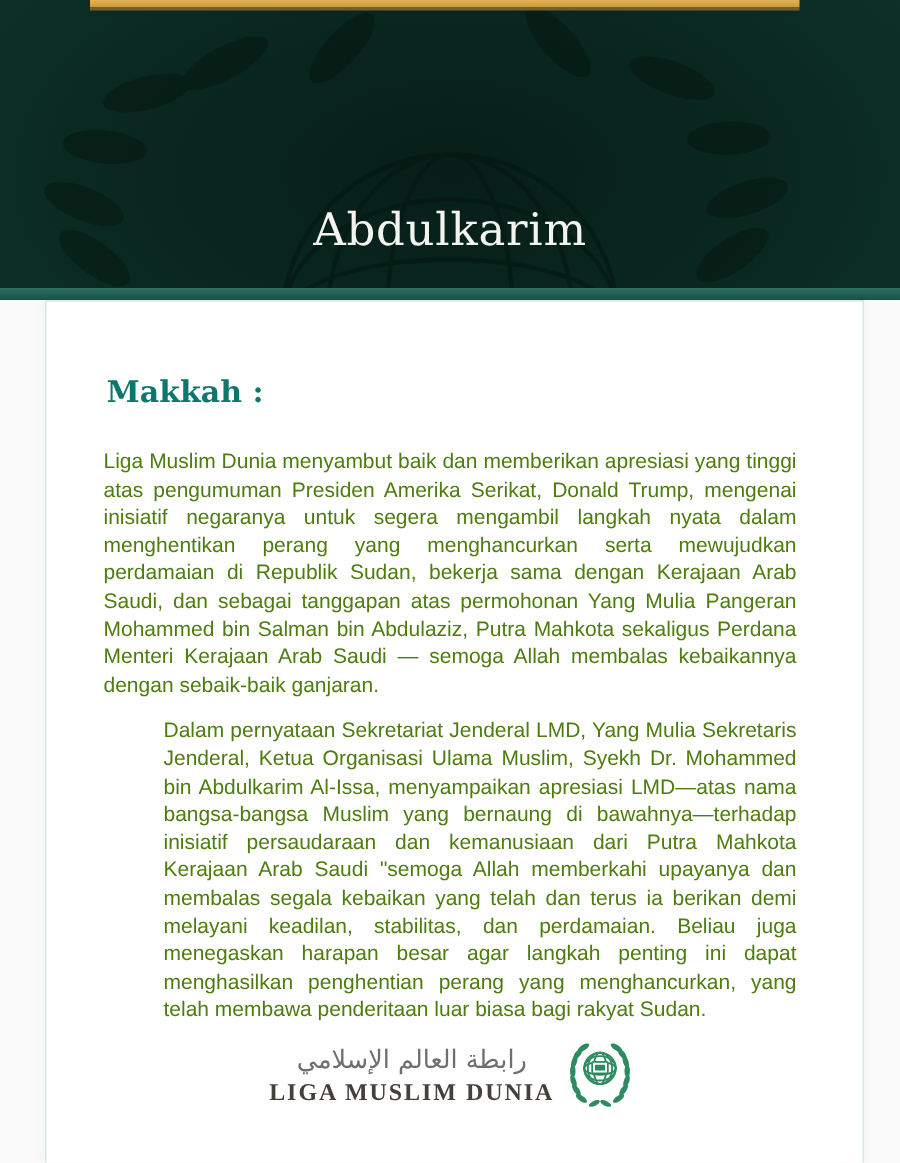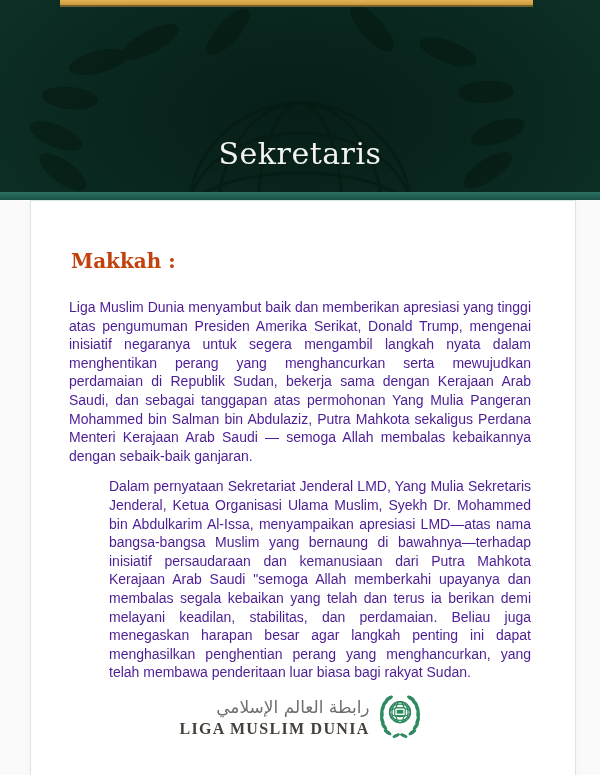--- a/index.html
+++ b/index.html
@@ -38,35 +38,35 @@
     position:absolute; top:200px; left:30px; width:546px; height:575px;
     background:#ffffff;
     border:1px solid #d7e7e1; border-bottom:none;
     box-sizing:border-box;
     box-shadow:0 0 8px rgba(20,60,50,0.04);
   }
   .content { padding:47px 44px 0 38px; }
   .dateline {
     font-family:"DejaVu Serif", serif;
     font-weight:bold; font-size:20px; line-height:26px;
-    color:#c2410c; margin:0 0 0 2px;
+    color:#0f766e; margin:0 0 0 2px;
   }
   .body-par {
     margin:24px 0 0 0;
     font-size:14px; line-height:18.6px;
-    text-align:justify; color:#4c1d95;
+    text-align:justify; color:#4d7c0f;
   }
   .body-par + .body-par { margin-top:12px;margin-left:40px; }
 
   
   .logo-row {
     position:absolute; top:694px; left:0; width:600px;
     display:flex; justify-content:center; align-items:center; gap:9px;
   }
-  .logo-text { display:flex; flex-direction:column; align-items:flex-end; }
+  .logo-text { display:flex; flex-direction:column; align-items:center; }
   .logo-arabic {
     font-family:"DejaVu Sans", sans-serif;
     font-size:17px; line-height:20px; color:#6e6e6e;
   }
   .logo-latin {
     margin-top:3px;
     font-family:"Liberation Serif", serif;
     font-weight:bold; font-size:16px; letter-spacing:1.3px;
     color:#46403a; white-space:nowrap;
   }
@@ -94,21 +94,21 @@
       <circle cx="300" cy="215" r="112"></circle>
       <ellipse cx="300" cy="215" rx="42" ry="112"></ellipse>
       <ellipse cx="300" cy="215" rx="82" ry="112"></ellipse>
       <ellipse cx="300" cy="215" rx="112" ry="42"></ellipse>
       <ellipse cx="300" cy="215" rx="112" ry="82"></ellipse>
     </g>
   </svg>
 
   <div class="gold-bar"></div>
 
-  <div class="header-title">Sekretaris</div>
+  <div class="header-title">Abdulkarim</div>
 </div>
 
 <div class="teal-strip"></div>
 
 <div class="card">
   <div class="content">
 
     <h2 class="dateline">Makkah :</h2>
 
     <p class="body-par">Liga Muslim Dunia menyambut baik dan memberikan apresiasi yang tinggi atas pengumuman Presiden Amerika Serikat, Donald Trump, mengenai inisiatif negaranya untuk segera mengambil langkah nyata dalam menghentikan perang yang menghancurkan serta mewujudkan perdamaian di Republik Sudan, bekerja sama dengan Kerajaan Arab Saudi, dan sebagai tanggapan atas permohonan Yang Mulia Pangeran Mohammed bin Salman bin Abdulaziz, Putra Mahkota sekaligus Perdana Menteri Kerajaan Arab Saudi — semoga Allah membalas kebaikannya dengan sebaik-baik ganjaran.</p>

